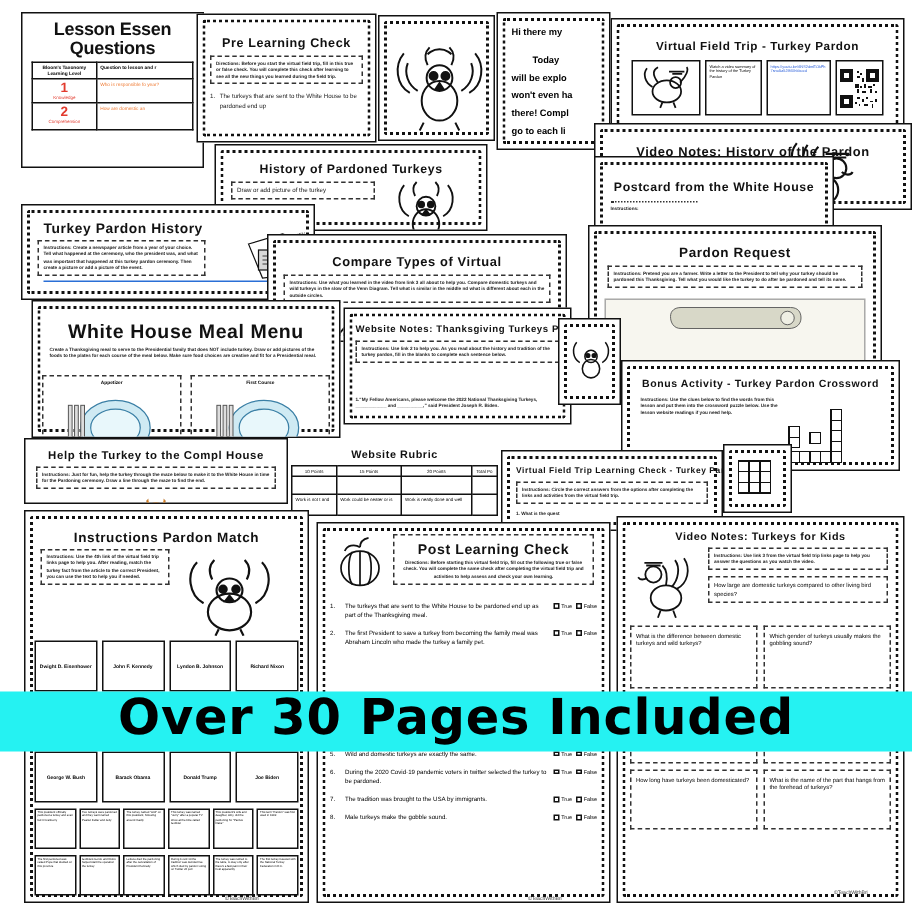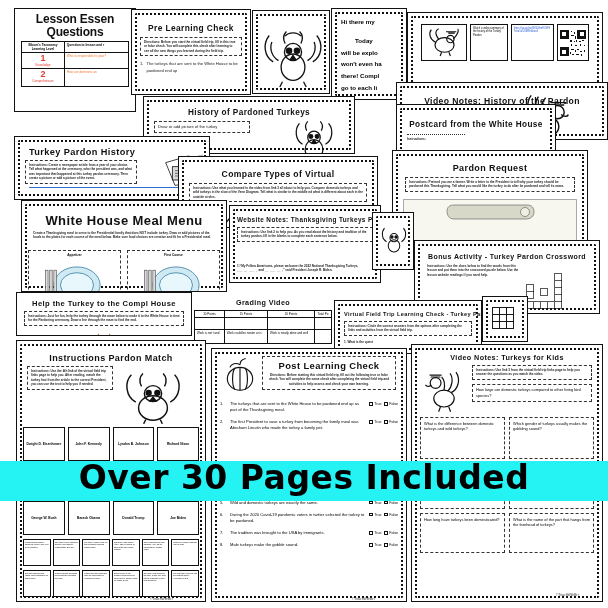--- a/index.html
+++ b/index.html
@@ -78,21 +78,21 @@
   #leq .hdr { font-weight:bold; text-align:center; font-size:3.2px; }
   #leq .lvlnum { font-size:9px; color:#e23b2e; text-align:center; font-weight:bold; line-height:1; }
   #leq .lvlname { font-size:3px; color:#e23b2e; text-align:center; }
   #leq .q { color:#ef7b34; font-size:3.2px; }
 
   
   #pre { left:131px; top:9px; width:120px; height:86px; }
   #pre .h { font-size:8.4px; margin-top:7px; }
 
   
-  #hist { left:143px; top:96px; width:212px; height:58px; }
+  #hist { left:143px; top:96px; width:182px; height:58px; }
   #hist .h { font-size:8.2px; margin-top:6px; }
 
   
   #tpic { left:252px; top:10px; width:78px; height:84px; }
 
   
   #letter { left:331px; top:8px; width:76px; height:92px; }
   #letter .l { font-size:6.2px; line-height:1.9; font-weight:bold; }
 
   
@@ -254,20 +254,21 @@
       <div class="l">will be explo</div>
       <div class="l">won't even ha</div>
       <div class="l">there! Compl</div>
       <div class="l">go to each li</div>
     </div>
   </div>
 
   <div class="sheet" id="vft">
     <div class="dotborder"></div>
     <div style="padding:6px 9px;">
+      <div class="title h">Virtual Field Trip  -  Turkey Pardon</div>
       <div class="row">
         <div class="cell" style="width:46px;position:relative;">
           <svg viewBox="0 0 60 40" width="44" height="30">
             <g fill="none" stroke="#111" stroke-width="1.6">
               <ellipse cx="28" cy="24" rx="13" ry="10"></ellipse>
               <path d="M15 20C8 16 6 8 10 3M20 16C14 8 16 4 20 2M40 16c6-6 8-12 6-14"></path>
               <circle cx="36" cy="16" r="5"></circle>
               <path d="M33 8h9M30 6h14"></path>
               <path d="M24 34l-2 5M34 34l2 5"></path>
             </g>
@@ -529,21 +530,21 @@
             <ellipse cx="15" cy="8" rx="6" ry="4"></ellipse>
             <path d="M9 6C6 4 6 2 8 1M21 6c3-2 3-4 1-5"></path>
           </g>
         </svg>
       </div>
     </div>
   </div>
 
   <div class="sheet" id="rub" style="border:none;">
     <div style="padding:0 2px;">
-      <div class="title h">Grading Video</div>
+      <div class="title h">Website Rubric</div>
       <table class="grid">
         <tbody>
             <tr>
           <td style="text-align:center">10 Points</td>
           <td style="text-align:center">15 Points</td>
           <td style="text-align:center">20 Points</td>
           <td style="text-align:center">Total Po</td>
         </tr>
         <tr style="height:12px">
           <td></td>

